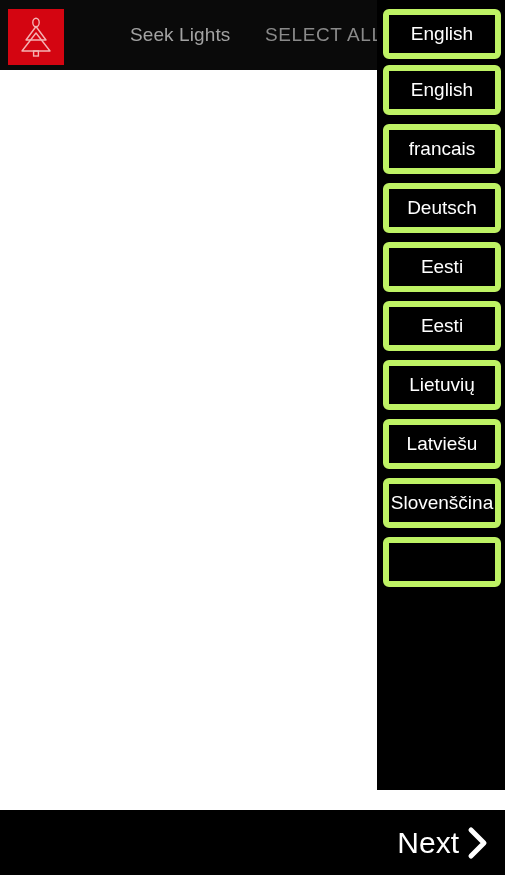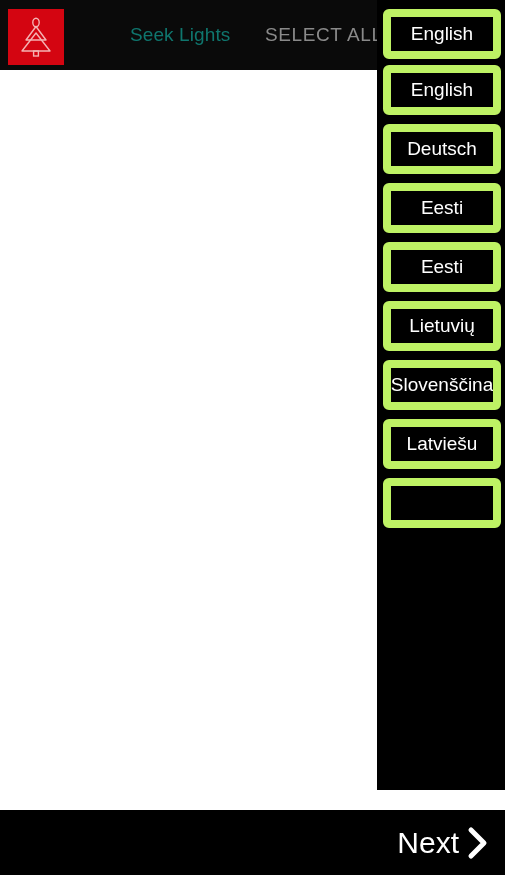--- a/index.html
+++ b/index.html
@@ -44,21 +44,21 @@
     align-items: center;
     justify-content: center;
   }
   #app-icon svg { display: block; }
   #header-title {
     position: absolute;
     left: 130px;
     top: 0;
     height: 58px;
     line-height: 70px;
-    color: #0f766e;
+    color: #a3a3a3;
     font-size: 19px;
     letter-spacing: 0.1px;
     white-space: nowrap;
   }
   #select-all {
     position: absolute;
     left: 265px;
     top: 0;
     height: 70px;
     line-height: 70px;
@@ -95,21 +95,21 @@
     top: 9px;
     width: 128px;
   }
   .lang-button {
     position: relative;
     margin: 0 0 9px 6px;
     width: 118px;
     height: 50px;
     box-sizing: border-box;
     background: #000000;
-    border: 8px solid #bef264;
+    border: 6px solid #bef264;
     border-radius: 6px;
     color: #ffffff;
     font-size: 19px;
     display: flex;
     align-items: center;
     justify-content: center;
     white-space: nowrap;
     overflow: hidden;
     cursor: pointer;
   }
@@ -170,26 +170,27 @@
   </div>
 
   <div id="content-area"></div>
 
   <div id="language-panel">
     <div id="language-list">
 
       <div class="lang-button selected-header">English</div>
 
       <div class="lang-button">English</div>
+      <div class="lang-button">francais</div>
       <div class="lang-button">Deutsch</div>
       <div class="lang-button">Eesti</div>
       <div class="lang-button">Eesti</div>
       <div class="lang-button">Lietuvių</div>
+      <div class="lang-button">Latviešu</div>
       <div class="lang-button">Slovenščina</div>
-      <div class="lang-button">Latviešu</div>
       <div class="lang-button"></div>
     </div>
   </div>
 
   <div id="bottom-bar">
     <div id="next-button">
       <span id="next-label">Next</span>
       <span id="next-chevron-wrap">
         <svg id="next-chevron" width="26" height="34" viewBox="0 0 26 34" aria-hidden="true">
           <path d="M6 4 L19 17 L6 30" fill="none" stroke="#ffffff" stroke-width="5" stroke-linecap="round" stroke-linejoin="round"></path>

